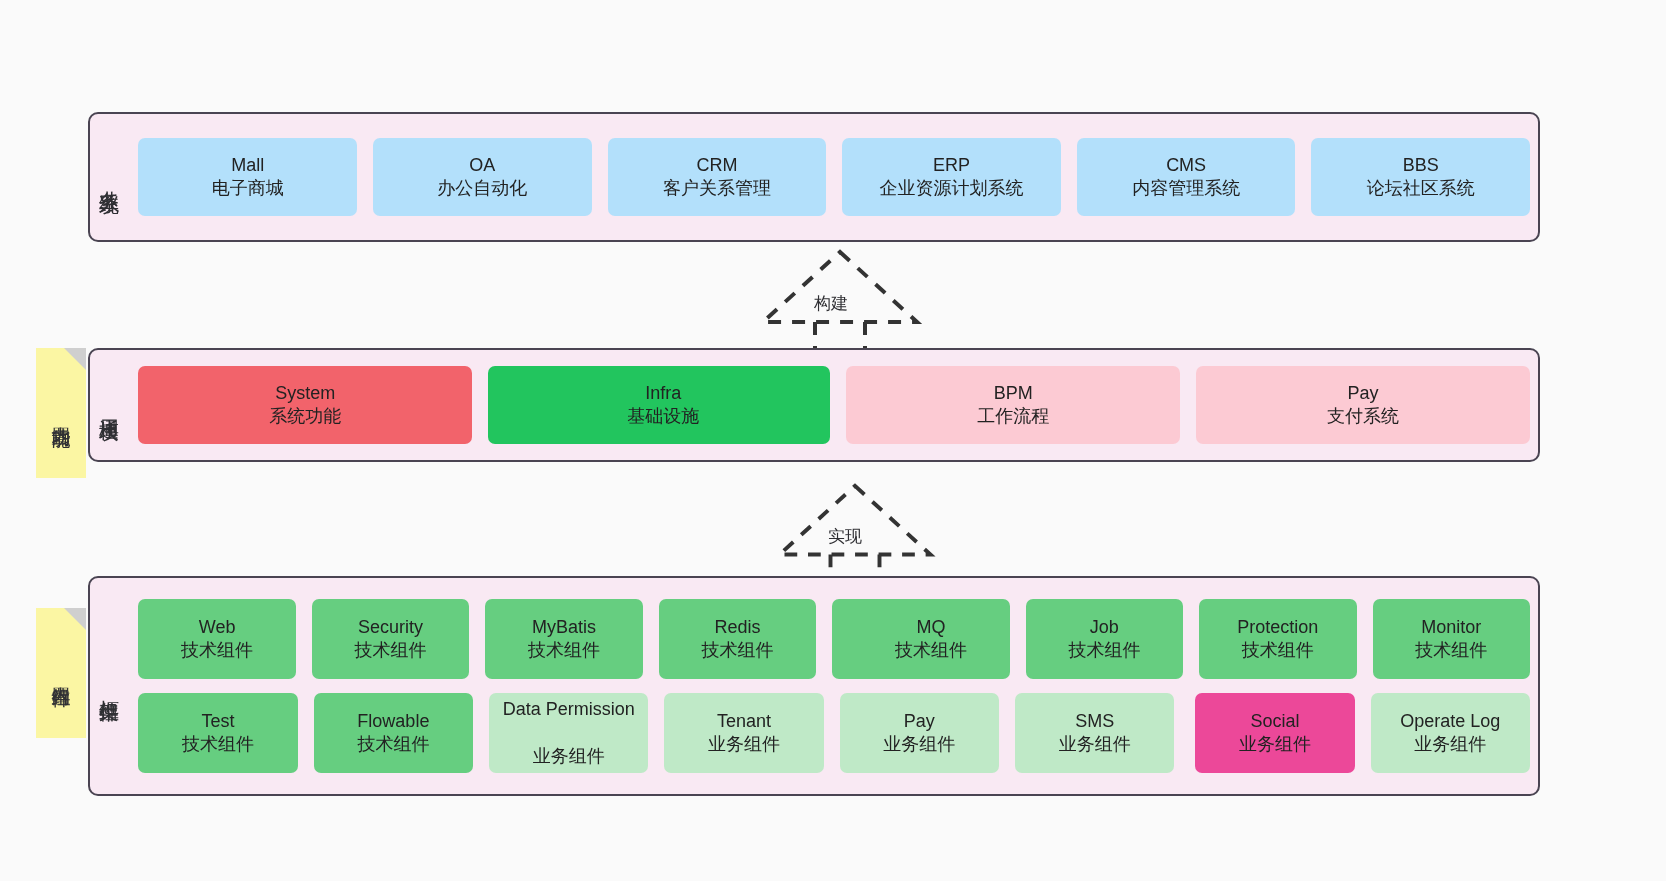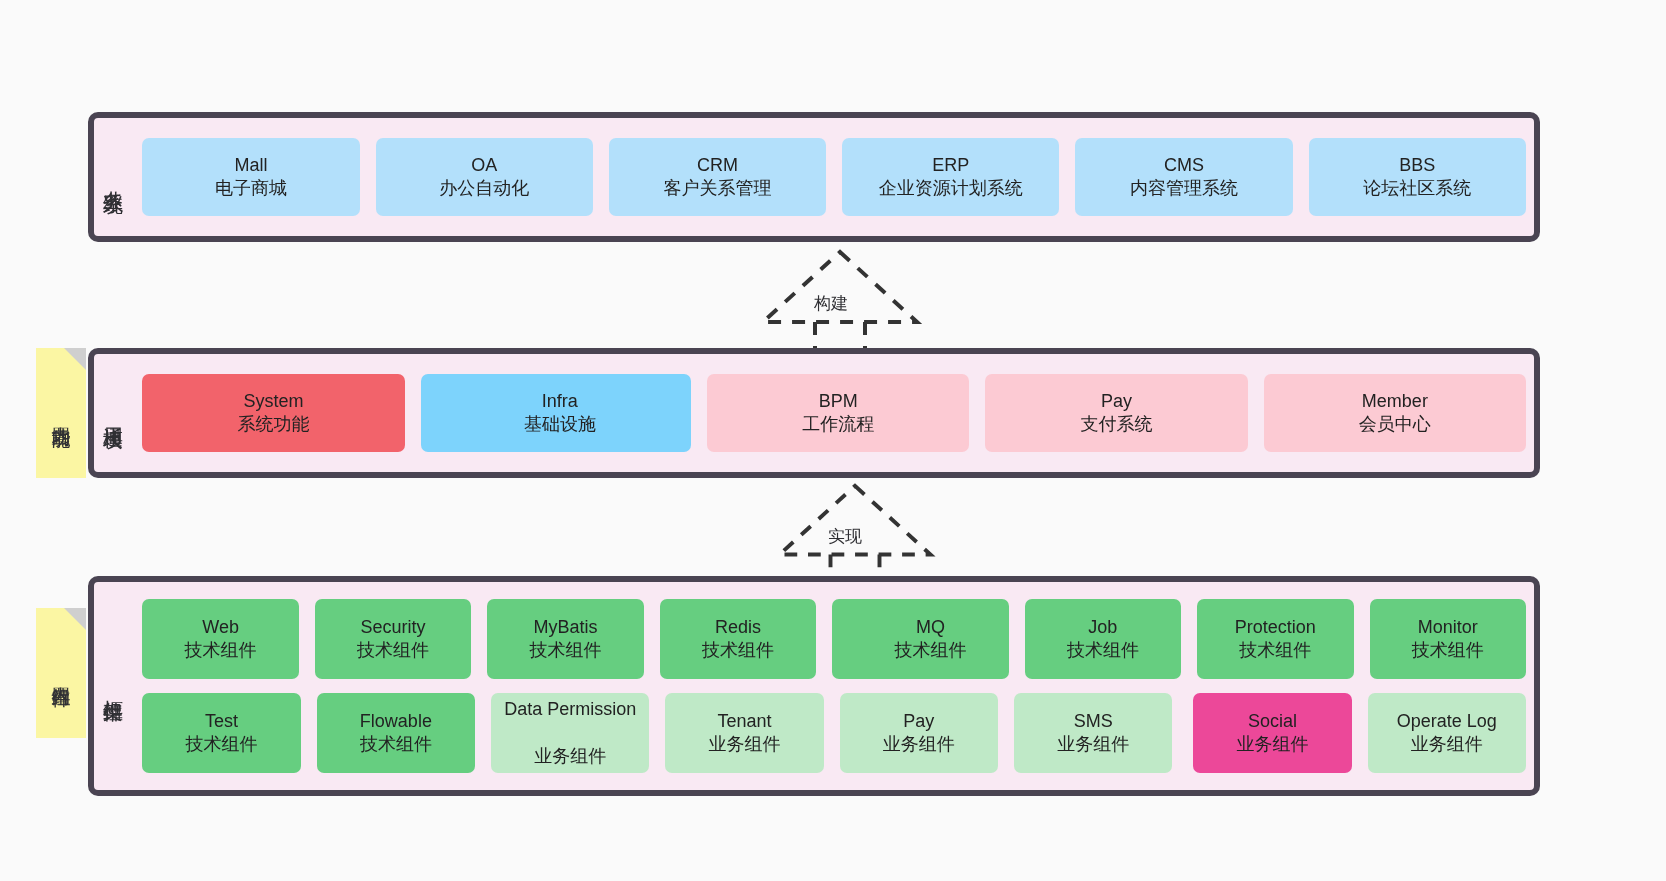--- a/index.html
+++ b/index.html
@@ -20,21 +20,21 @@
     position: absolute;
     inset: 0;
   }
 
   
   .layer {
     position: absolute;
     box-sizing: border-box;
     background: #fbeaf4;
     background: #f9e9f3;
-    border: 6px solid #7f1d1d;
+    border: 2px solid #7f1d1d;
     border-radius: 10px;
     display: flex;
     align-items: stretch;
     box-shadow: 0 0 0 0 rgba(0,0,0,0);
   }
   .layer-inner {
     display: flex;
     align-items: center;
     flex: 1;
     min-width: 0;
@@ -92,21 +92,21 @@
   }
   .node .en { white-space: nowrap; }
   .node .cn { white-space: nowrap; }
   .node.wrap-en .en { white-space: normal; }
 
   
   #biz-layer { left: 88px; top: 112px; width: 1452px; height: 130px; }
   #biz-layer .node { height: 78px; margin: 0 8px; }
 
   
-  #mod-layer { left: 88px; top: 348px; width: 1452px; height: 130px; }
+  #mod-layer { left: 88px; top: 348px; width: 1452px; height: 114px; }
   #mod-layer .node { height: 78px; margin: 0 8px; }
 
   
   #frame-layer { left: 88px; top: 576px; width: 1452px; height: 220px; }
   #frame-layer .node { height: 80px; margin: 0 8px; }
 
   
   .note {
     position: absolute;
     background: #fbf7a0;
@@ -206,35 +206,31 @@
   </div>
 
   <div class="layer" id="mod-layer" style="background: rgb(249, 233, 243); border-color: rgb(74, 68, 82);">
     <div class="layer-inner">
       <div class="layer-title">通用模块</div>
       <div class="nodes">
         <div class="node" style="background: rgb(242, 99, 107);">
           <span class="en">System</span>
           <span class="cn">系统功能</span>
         </div>
-        <div class="node" style="background: #7dd3fc; padding-left: 12px;">
+        <div class="node" style="background: #22c55e; padding-left: 12px;">
           <span class="en">Infra</span>
           <span class="cn">基础设施</span>
         </div>
         <div class="node" style="background: rgb(252, 202, 211);">
           <span class="en">BPM</span>
           <span class="cn">工作流程</span>
         </div>
         <div class="node" style="background: rgb(252, 202, 211);">
           <span class="en">Pay</span>
           <span class="cn">支付系统</span>
-        </div>
-        <div class="node" style="background: rgb(252, 202, 211);">
-          <span class="en">Member</span>
-          <span class="cn">会员中心</span>
         </div>
       </div>
     </div>
   </div>
 
   <svg class="arrow-svg" id="arrow-impl" viewBox="0 0 190 100">
     <path d="M 95 4 L 172 74 L 18 74 Z" fill="#fafafa" stroke="#333333" stroke-width="4" stroke-dasharray="13,11" stroke-linejoin="miter"></path>
     <path d="M 70 74 L 70 100" fill="none" stroke="#333333" stroke-width="4" stroke-dasharray="13,11"></path>
     <path d="M 120 74 L 120 100" fill="none" stroke="#333333" stroke-width="4" stroke-dasharray="13,11"></path>
   </svg>

